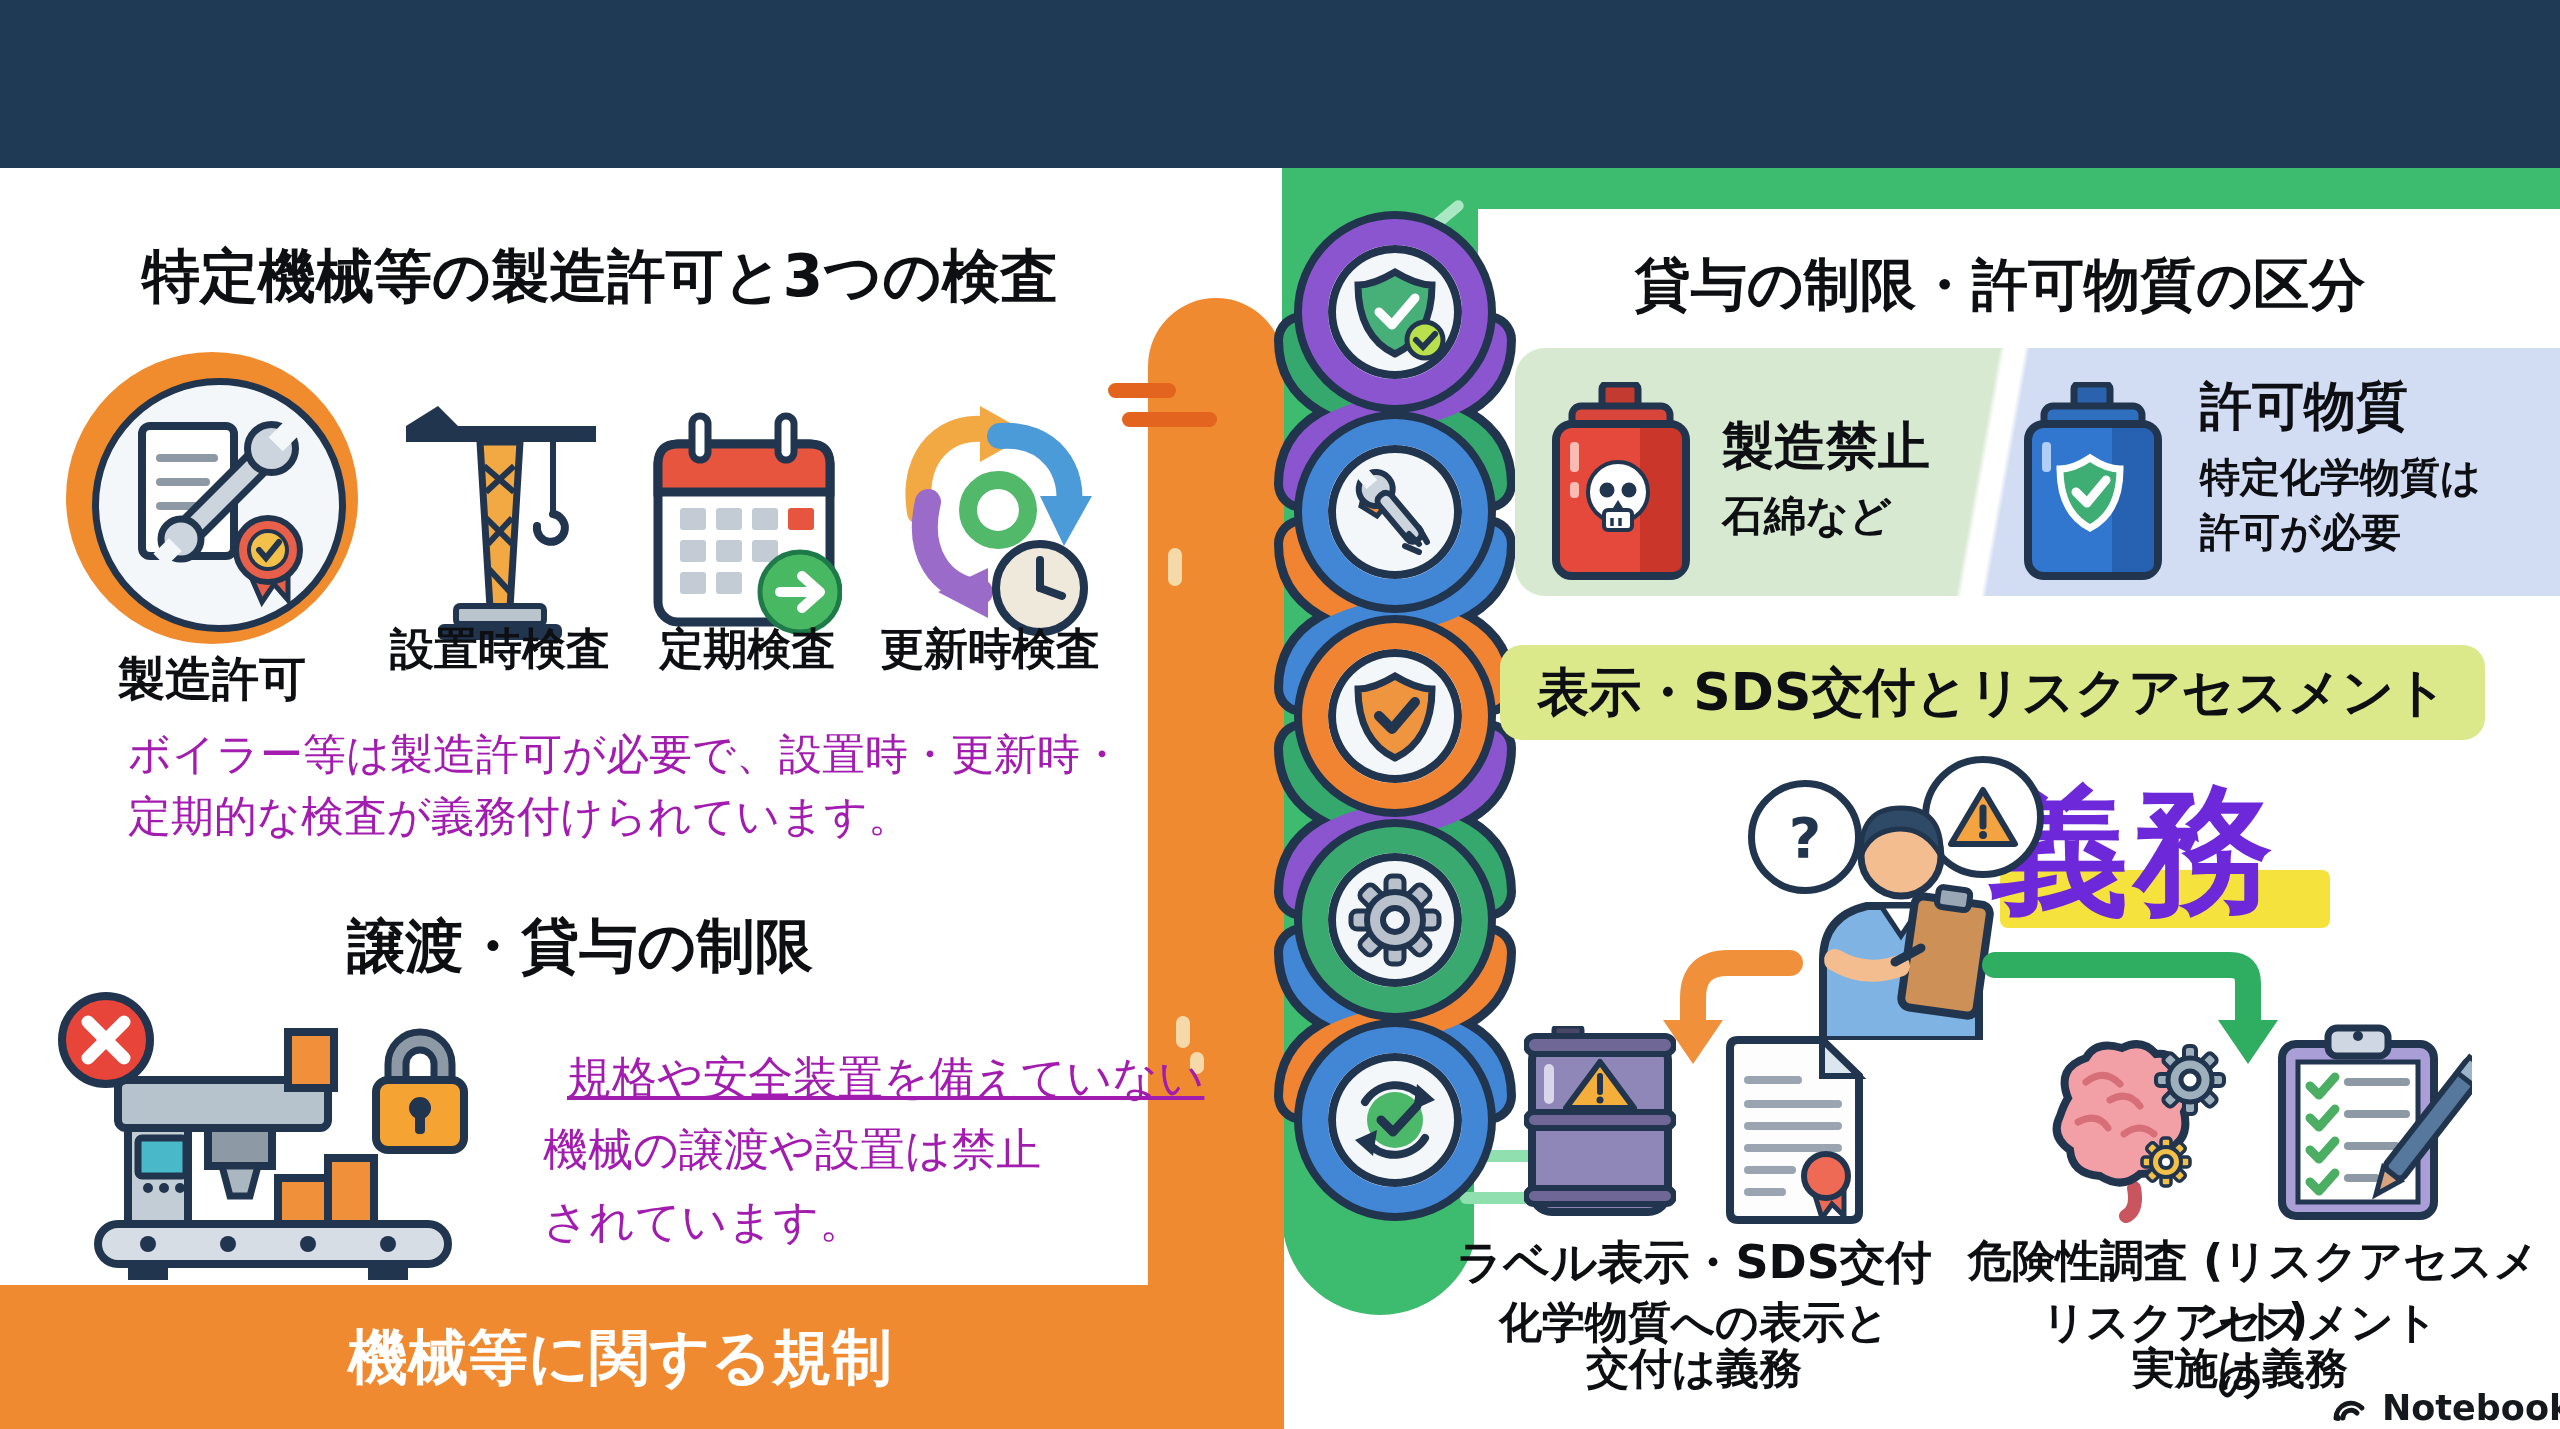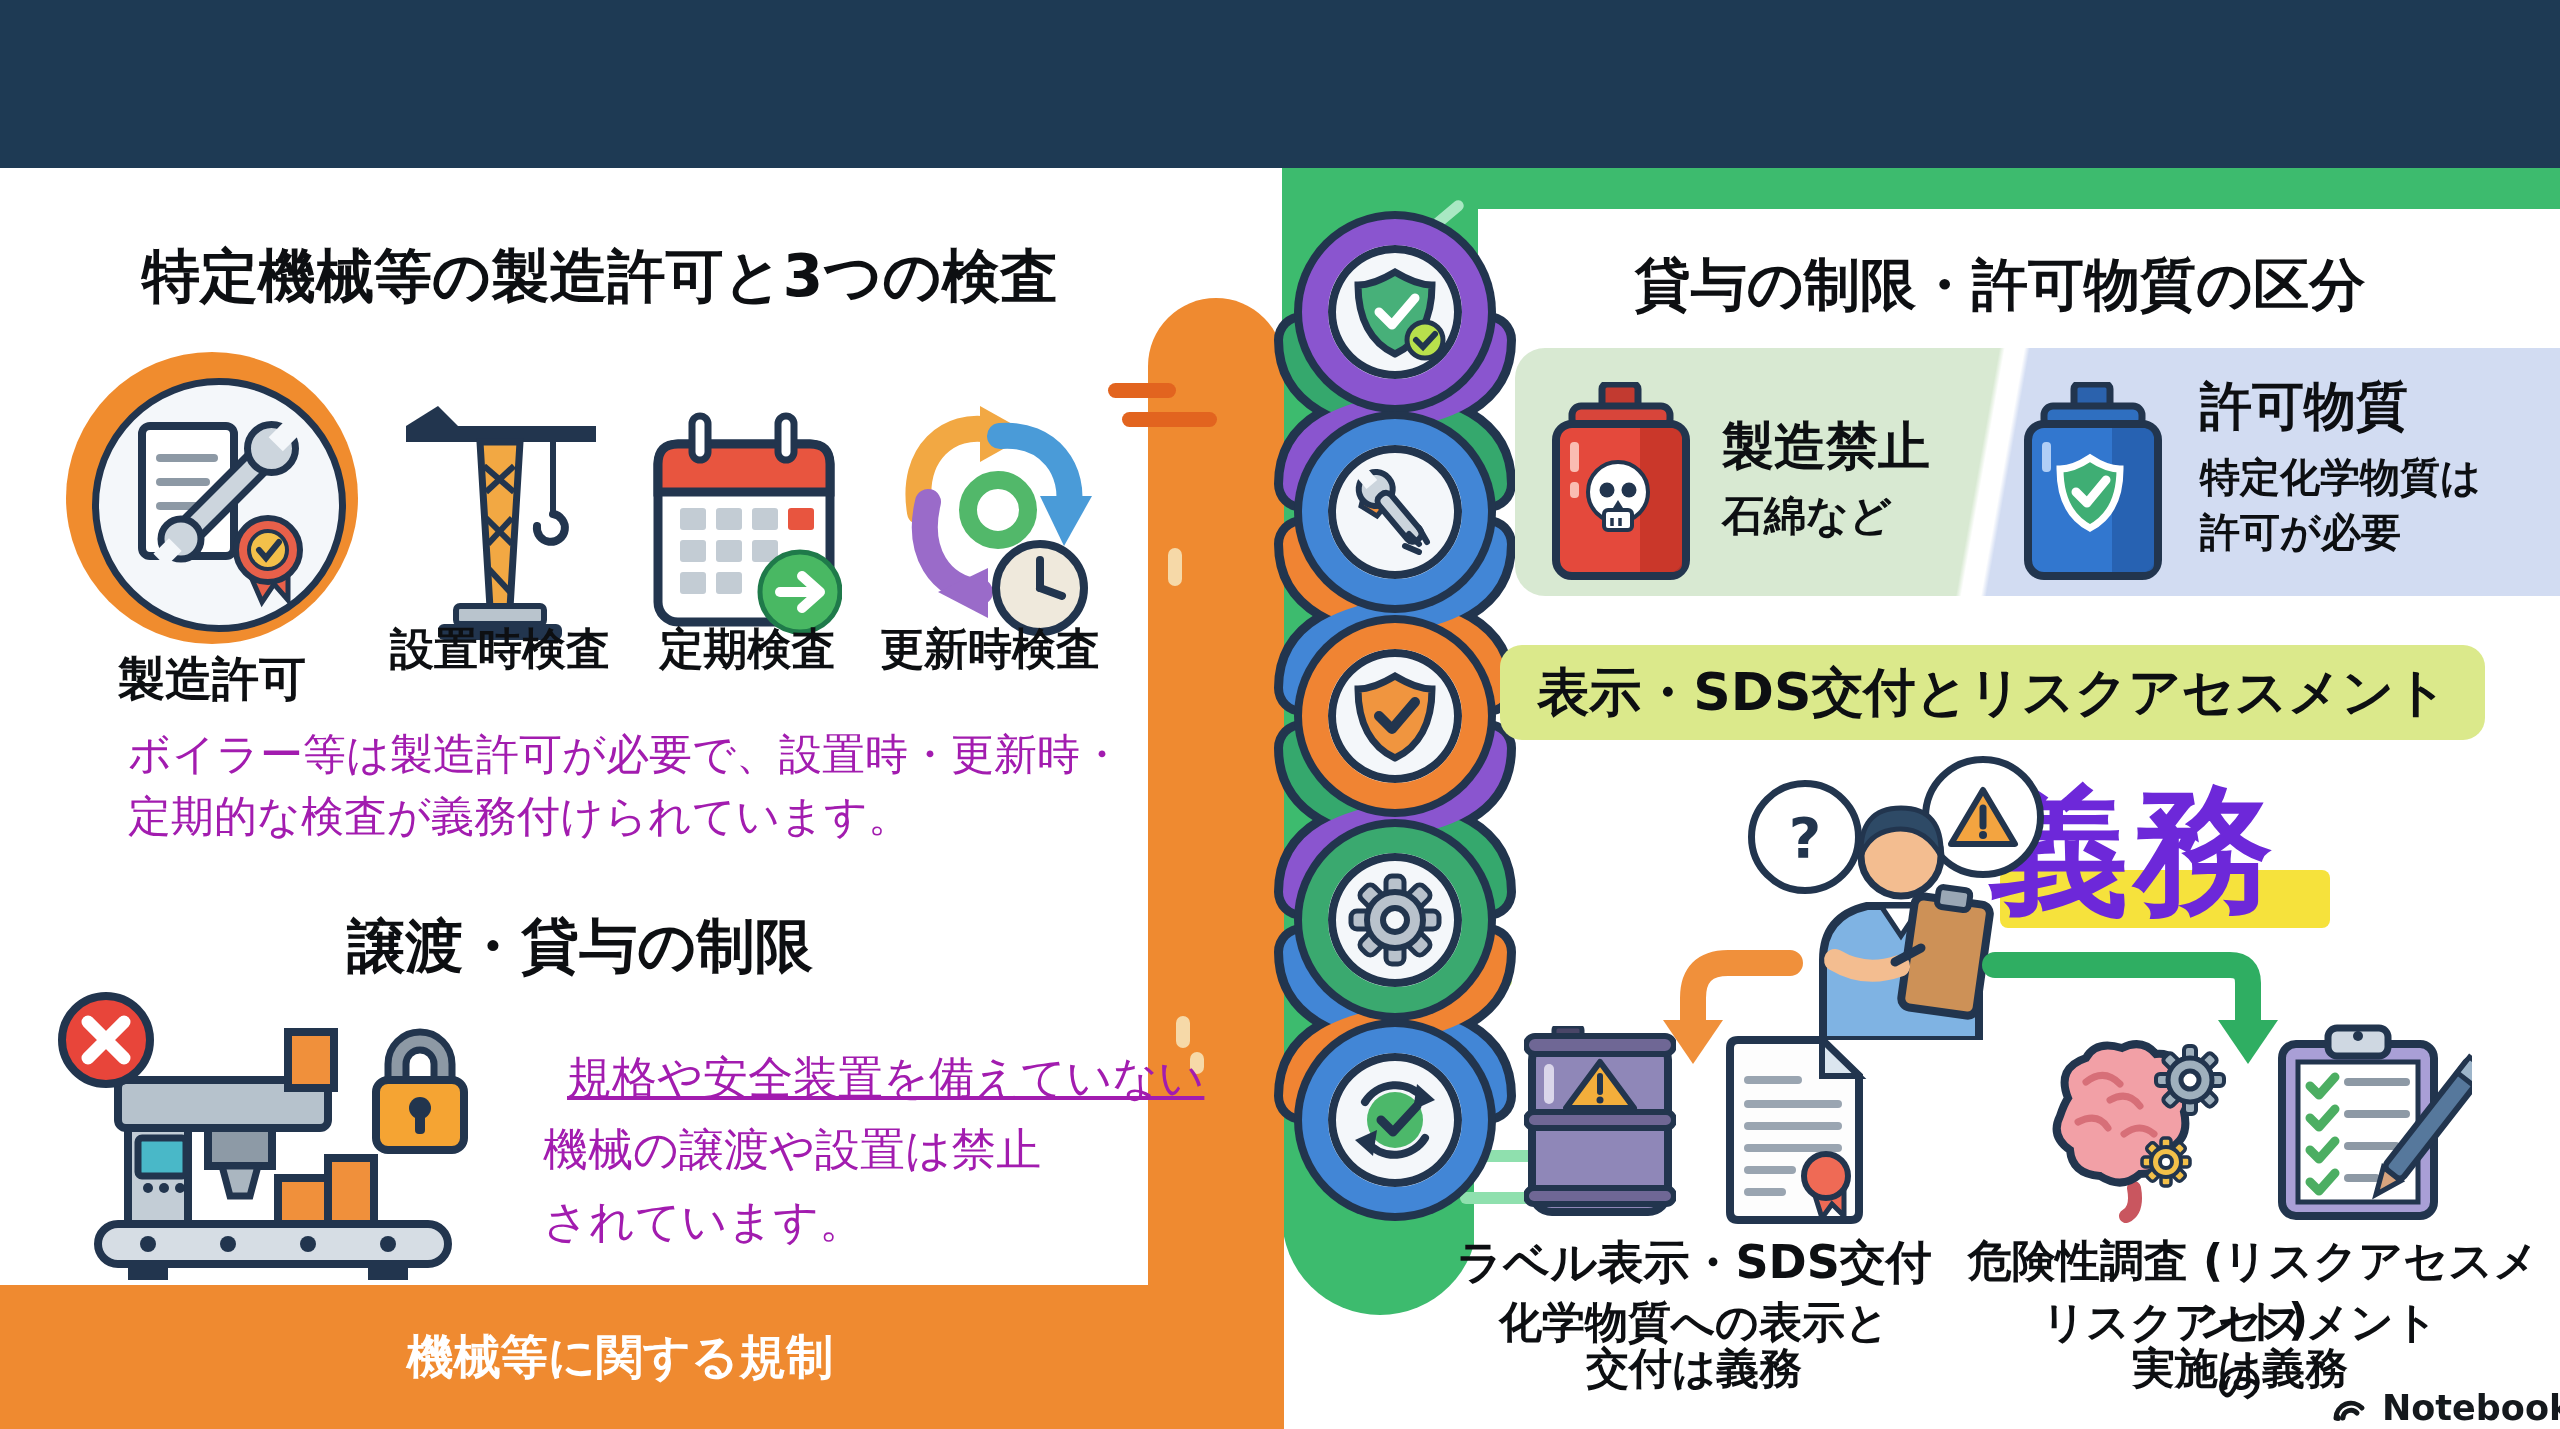--- a/index.html
+++ b/index.html
@@ -154,21 +154,21 @@
     <circle cx="362" cy="116" r="11" fill="#22354e"></circle>
       <rect x="357" y="120" width="10" height="22" rx="4" fill="#22354e"></rect>
     <circle cx="48" cy="48" r="44" fill="#e8453a" stroke="#22354e" stroke-width="8"></circle>
     <path d="M30 30 L66 66 M66 30 L30 66" stroke="#ffffff" stroke-width="13" stroke-linecap="round"></path>
   </svg>
 
   <div class="abs gray" style="left:567px;top:1048px;font-size:45px;text-decoration:underline;">規格や安全装置を備えていない</div>
   <div class="abs gray" style="left:543px;top:1120px;font-size:45px;">機械の譲渡や設置は禁止</div>
   <div class="abs gray" style="left:543px;top:1192px;font-size:45px;">されています。</div>
 
-  <div class="abs white b900 c" style="left:0;top:1285px;width:1240px;height:144px;line-height:144px;font-size:47px;">機械等に関する規制</div>
+  <div class="abs white b900 c" style="left:0;top:1285px;width:1240px;height:144px;line-height:144px;font-size:60px;">機械等に関する規制</div>
 
   <svg class="abs" style="left:1245px;top:200px;" width="300" height="1130" viewBox="0 0 300 1130">
     <g fill="none" stroke-linecap="round">
       <path d="M57 140 C57 240, 243 184, 243 284" stroke="#22354e" stroke-width="56"></path>
       <path d="M243 140 C243 240, 57 184, 57 284" stroke="#22354e" stroke-width="56"></path>
       <path d="M57 140 C57 240, 243 184, 243 284" stroke="#35a86d" stroke-width="38"></path>
       <path d="M243 140 C243 240, 57 184, 57 284" stroke="#8a55cf" stroke-width="38"></path>
       <path d="M57 344 C57 444, 243 388, 243 488" stroke="#22354e" stroke-width="56"></path>
       <path d="M243 344 C243 444, 57 388, 57 488" stroke="#22354e" stroke-width="56"></path>
       <path d="M57 344 C57 444, 243 388, 243 488" stroke="#f08433" stroke-width="38"></path>

